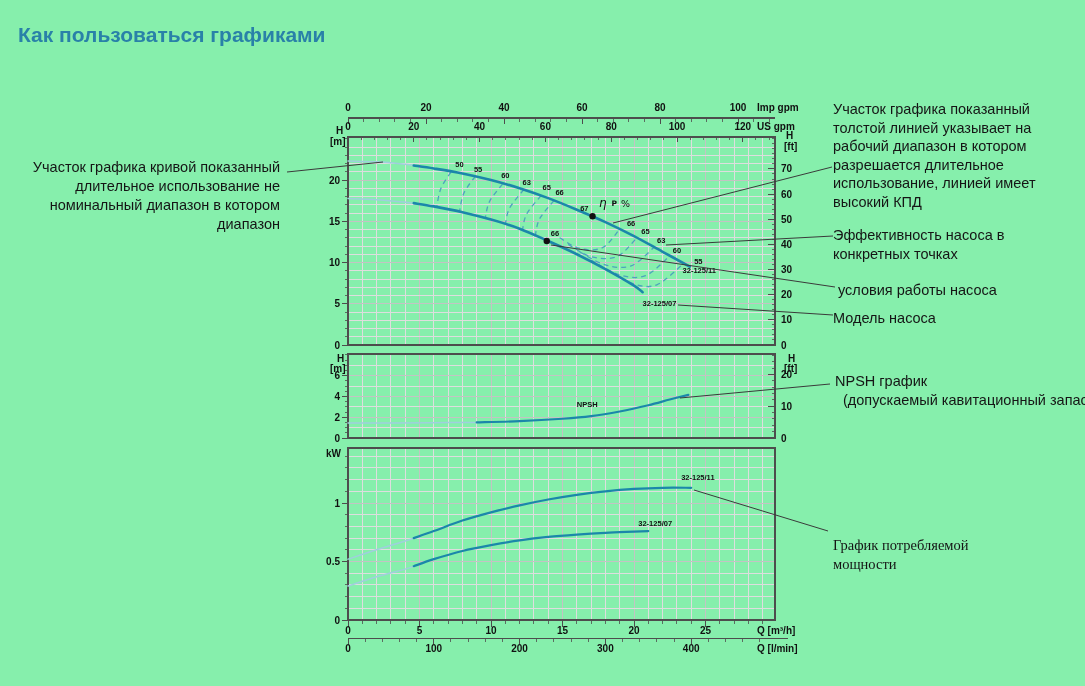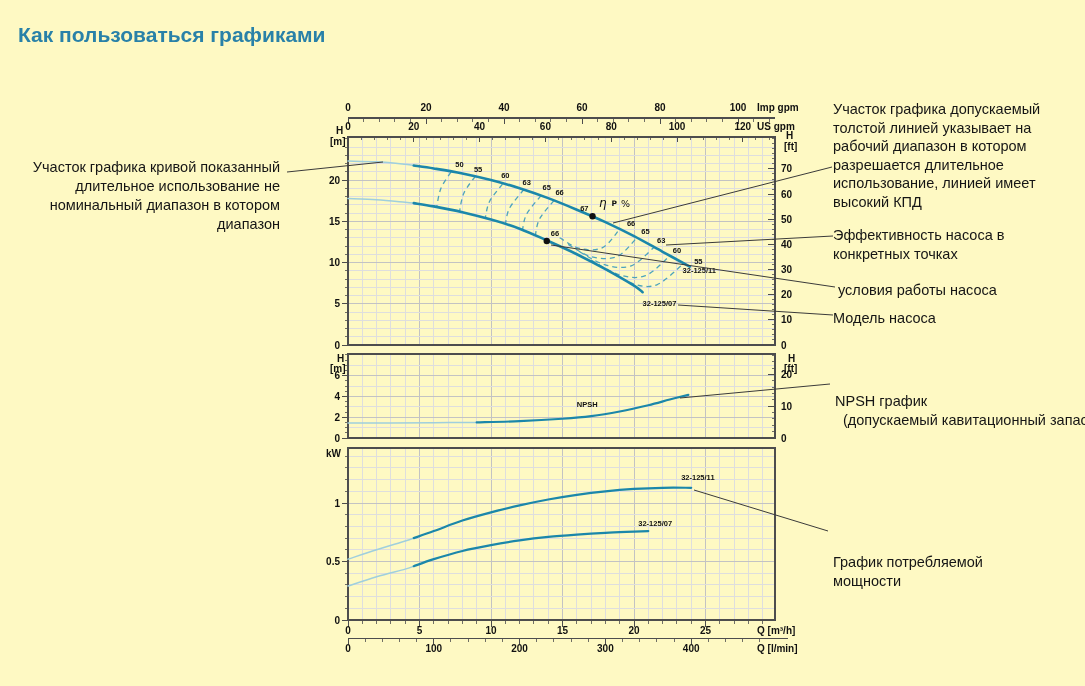--- a/index.html
+++ b/index.html
@@ -1,16 +1,16 @@
 <!DOCTYPE html>
 <html><head>
 <meta charset="utf-8">
 <style>
   html,body{margin:0;padding:0;background:#fff;}
-  #stage{position:relative;width:1085px;height:686px;background:#fef9c3;overflow:hidden;
+  #stage{position:relative;width:1085px;height:686px;background:#86efac;overflow:hidden;
          font-family:"Liberation Sans",sans-serif;}
   .title{position:absolute;left:18px;top:23px;font-size:21px;font-weight:bold;}
   .ann{position:absolute;font-size:14.5px;line-height:19px;color:#151515;}
   .ann div{white-space:nowrap;}
   .ann-left{text-align:right;}
   .lh18{line-height:18.5px;}
   .indent{padding-left:8px;}
   svg#fig{position:absolute;left:0;top:0;}
 </style>
 </head>
@@ -528,43 +528,43 @@
     </svg>
 
   <div class="ann ann-left" style="left:10px;top:158px;width:270px;text-align:right;">
     <div>Участок графика кривой показанный</div>
     <div>длительное использование не</div>
     <div>номинальный диапазон в котором</div>
     <div>диапазон</div>
   </div>
 
   <div class="ann lh18" style="left:833px;top:100px;width:250px;">
-    <div>Участок графика допускаемый</div>
+    <div>Участок графика показанный</div>
     <div>толстой линией указывает на</div>
     <div>рабочий диапазон в котором</div>
     <div>разрешается длительное</div>
     <div>использование, линией имеет</div>
     <div>высокий КПД</div>
   </div>
 
   <div class="ann" style="left:833px;top:226px;width:250px;">
     <div>Эффективность насоса в</div>
     <div>конкретных точках</div>
   </div>
 
   <div class="ann" style="left:838px;top:281px;width:250px;">
     <div>условия работы насоса</div>
   </div>
 
   <div class="ann" style="left:833px;top:309px;width:250px;">
     <div>Модель насоса</div>
   </div>
 
-  <div class="ann" style="left:835px;top:372px;width:250px;margin-top:20px;">
+  <div class="ann" style="left:835px;top:372px;width:250px;">
     <div>NPSH график</div>
     <div class="indent">(допускаемый кавитационный запас)</div>
   </div>
 
-  <div class="ann" style="left:833px;top:553px;width:250px;">
+  <div class="ann" style="left:833px;top:536px;width:250px;font-family:Liberation Serif, serif;">
     <div>График потребляемой</div>
     <div>мощности</div>
   </div>
 </div>
 
 </body></html>

